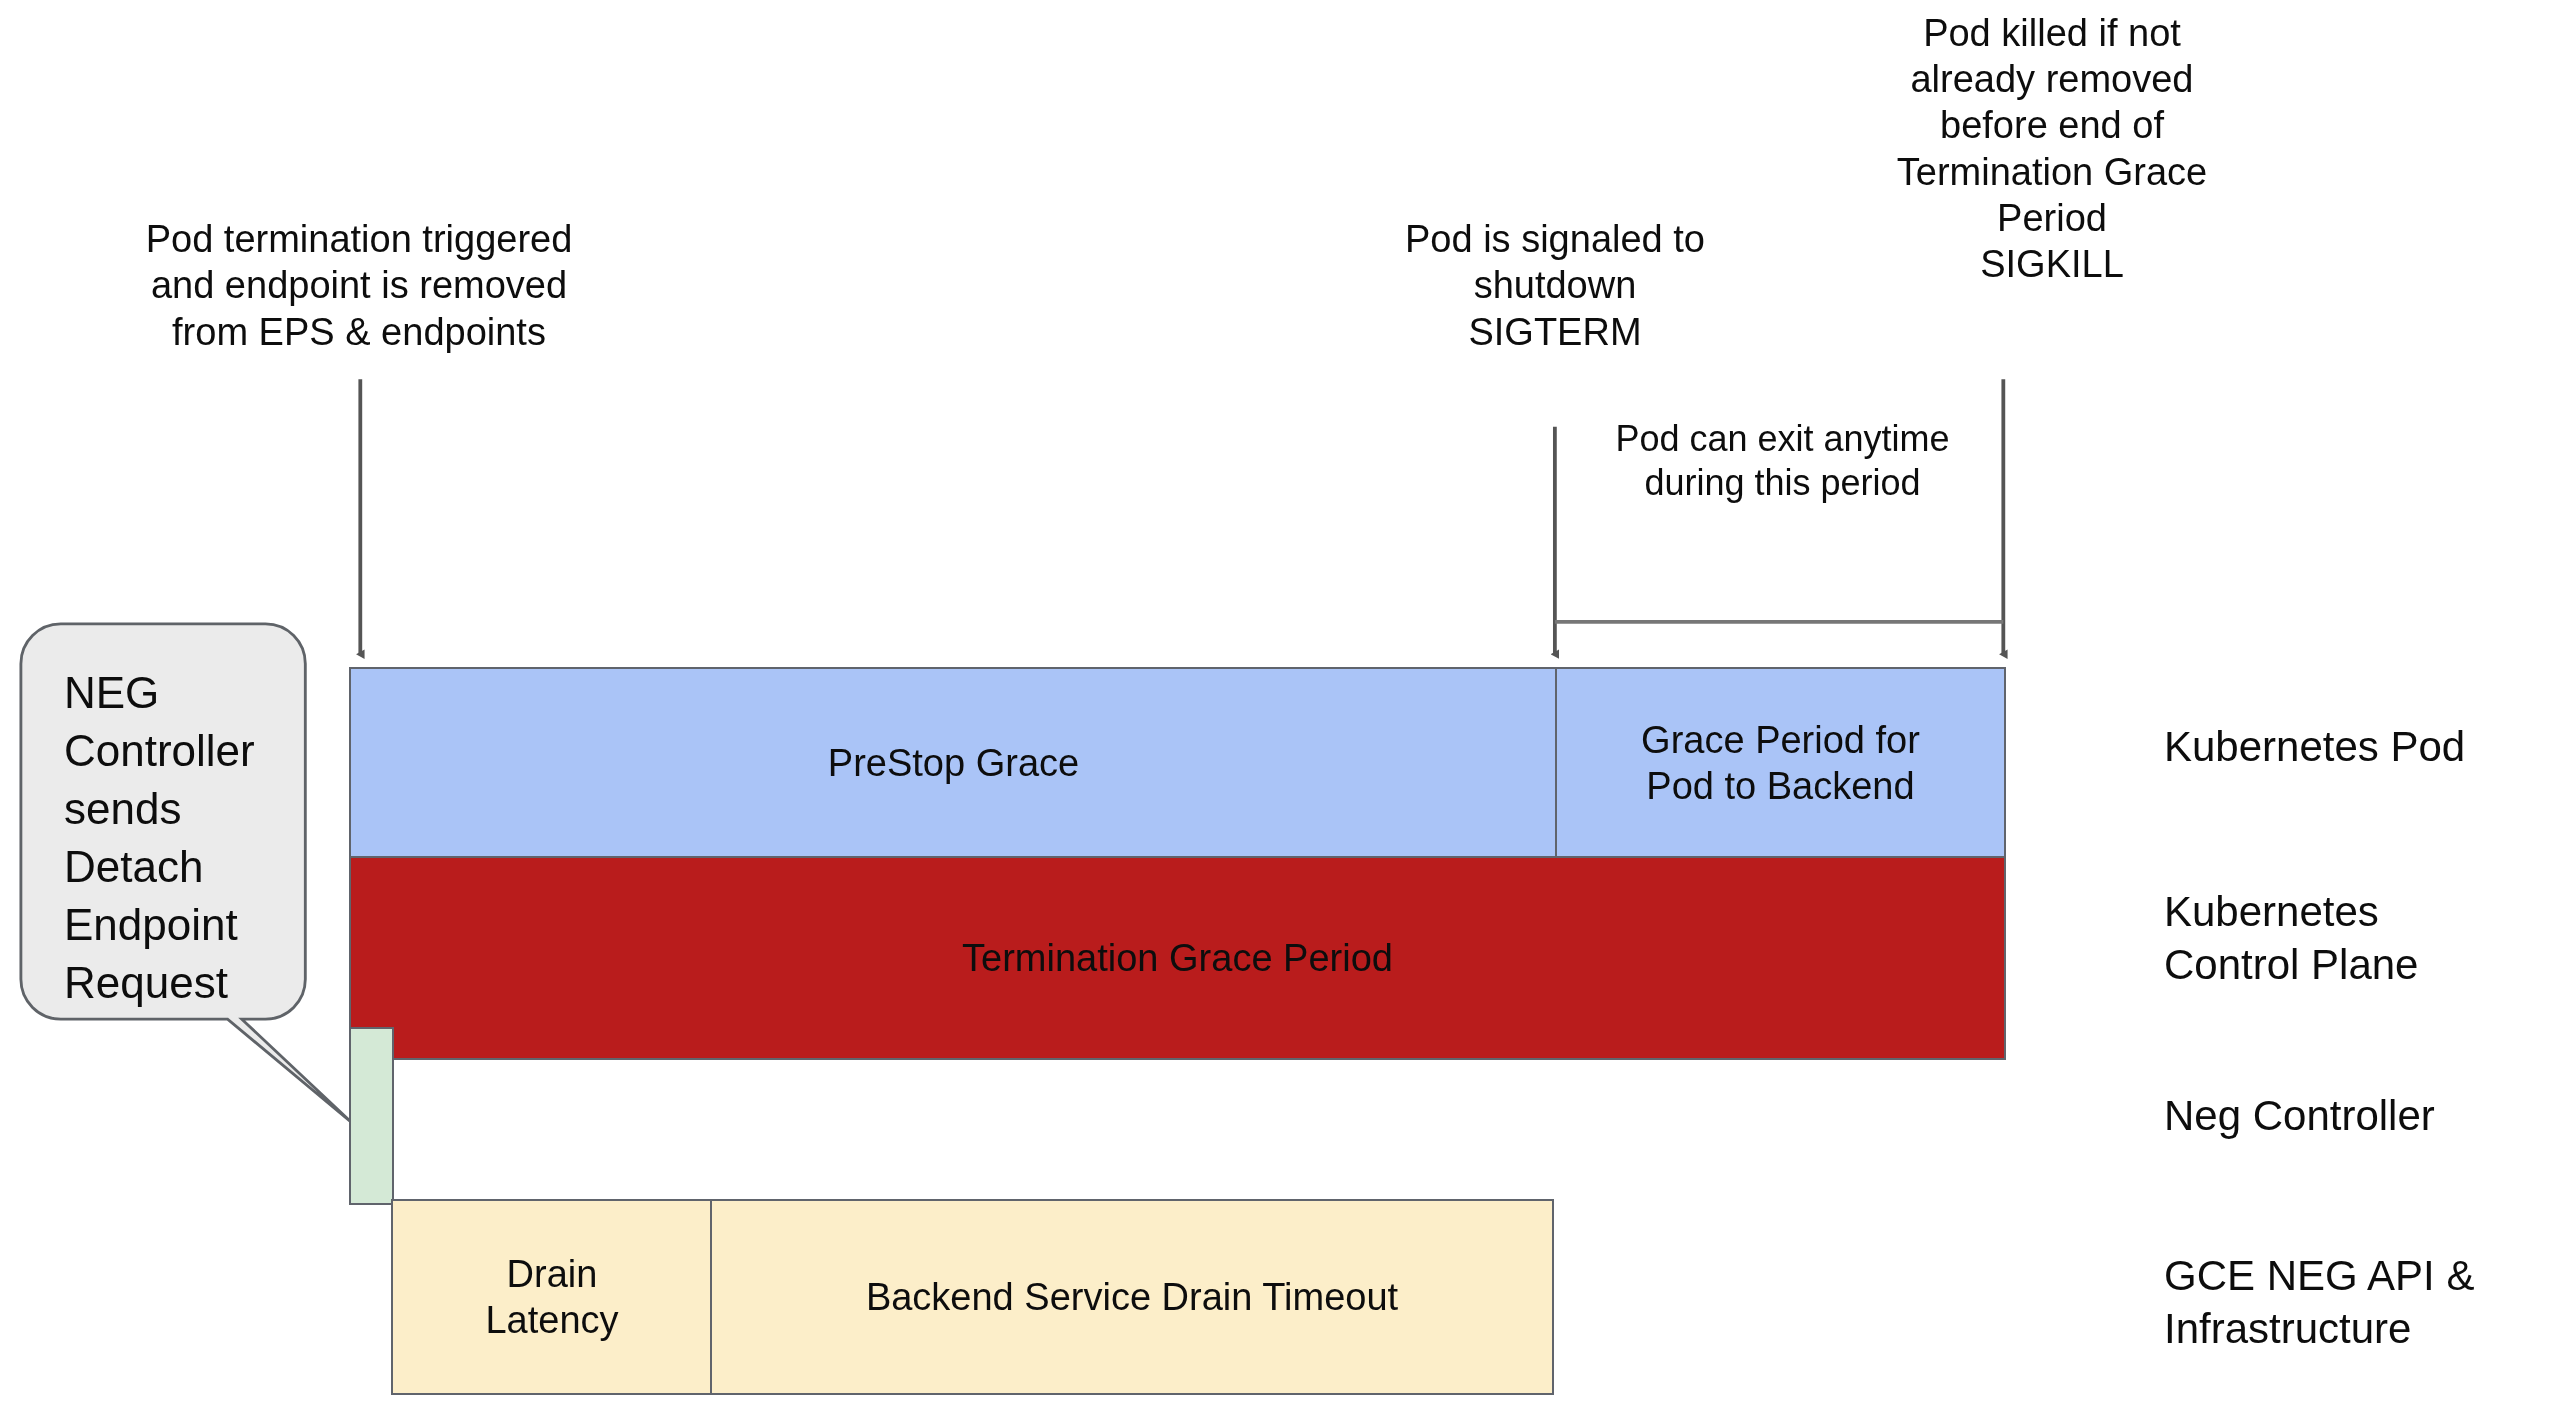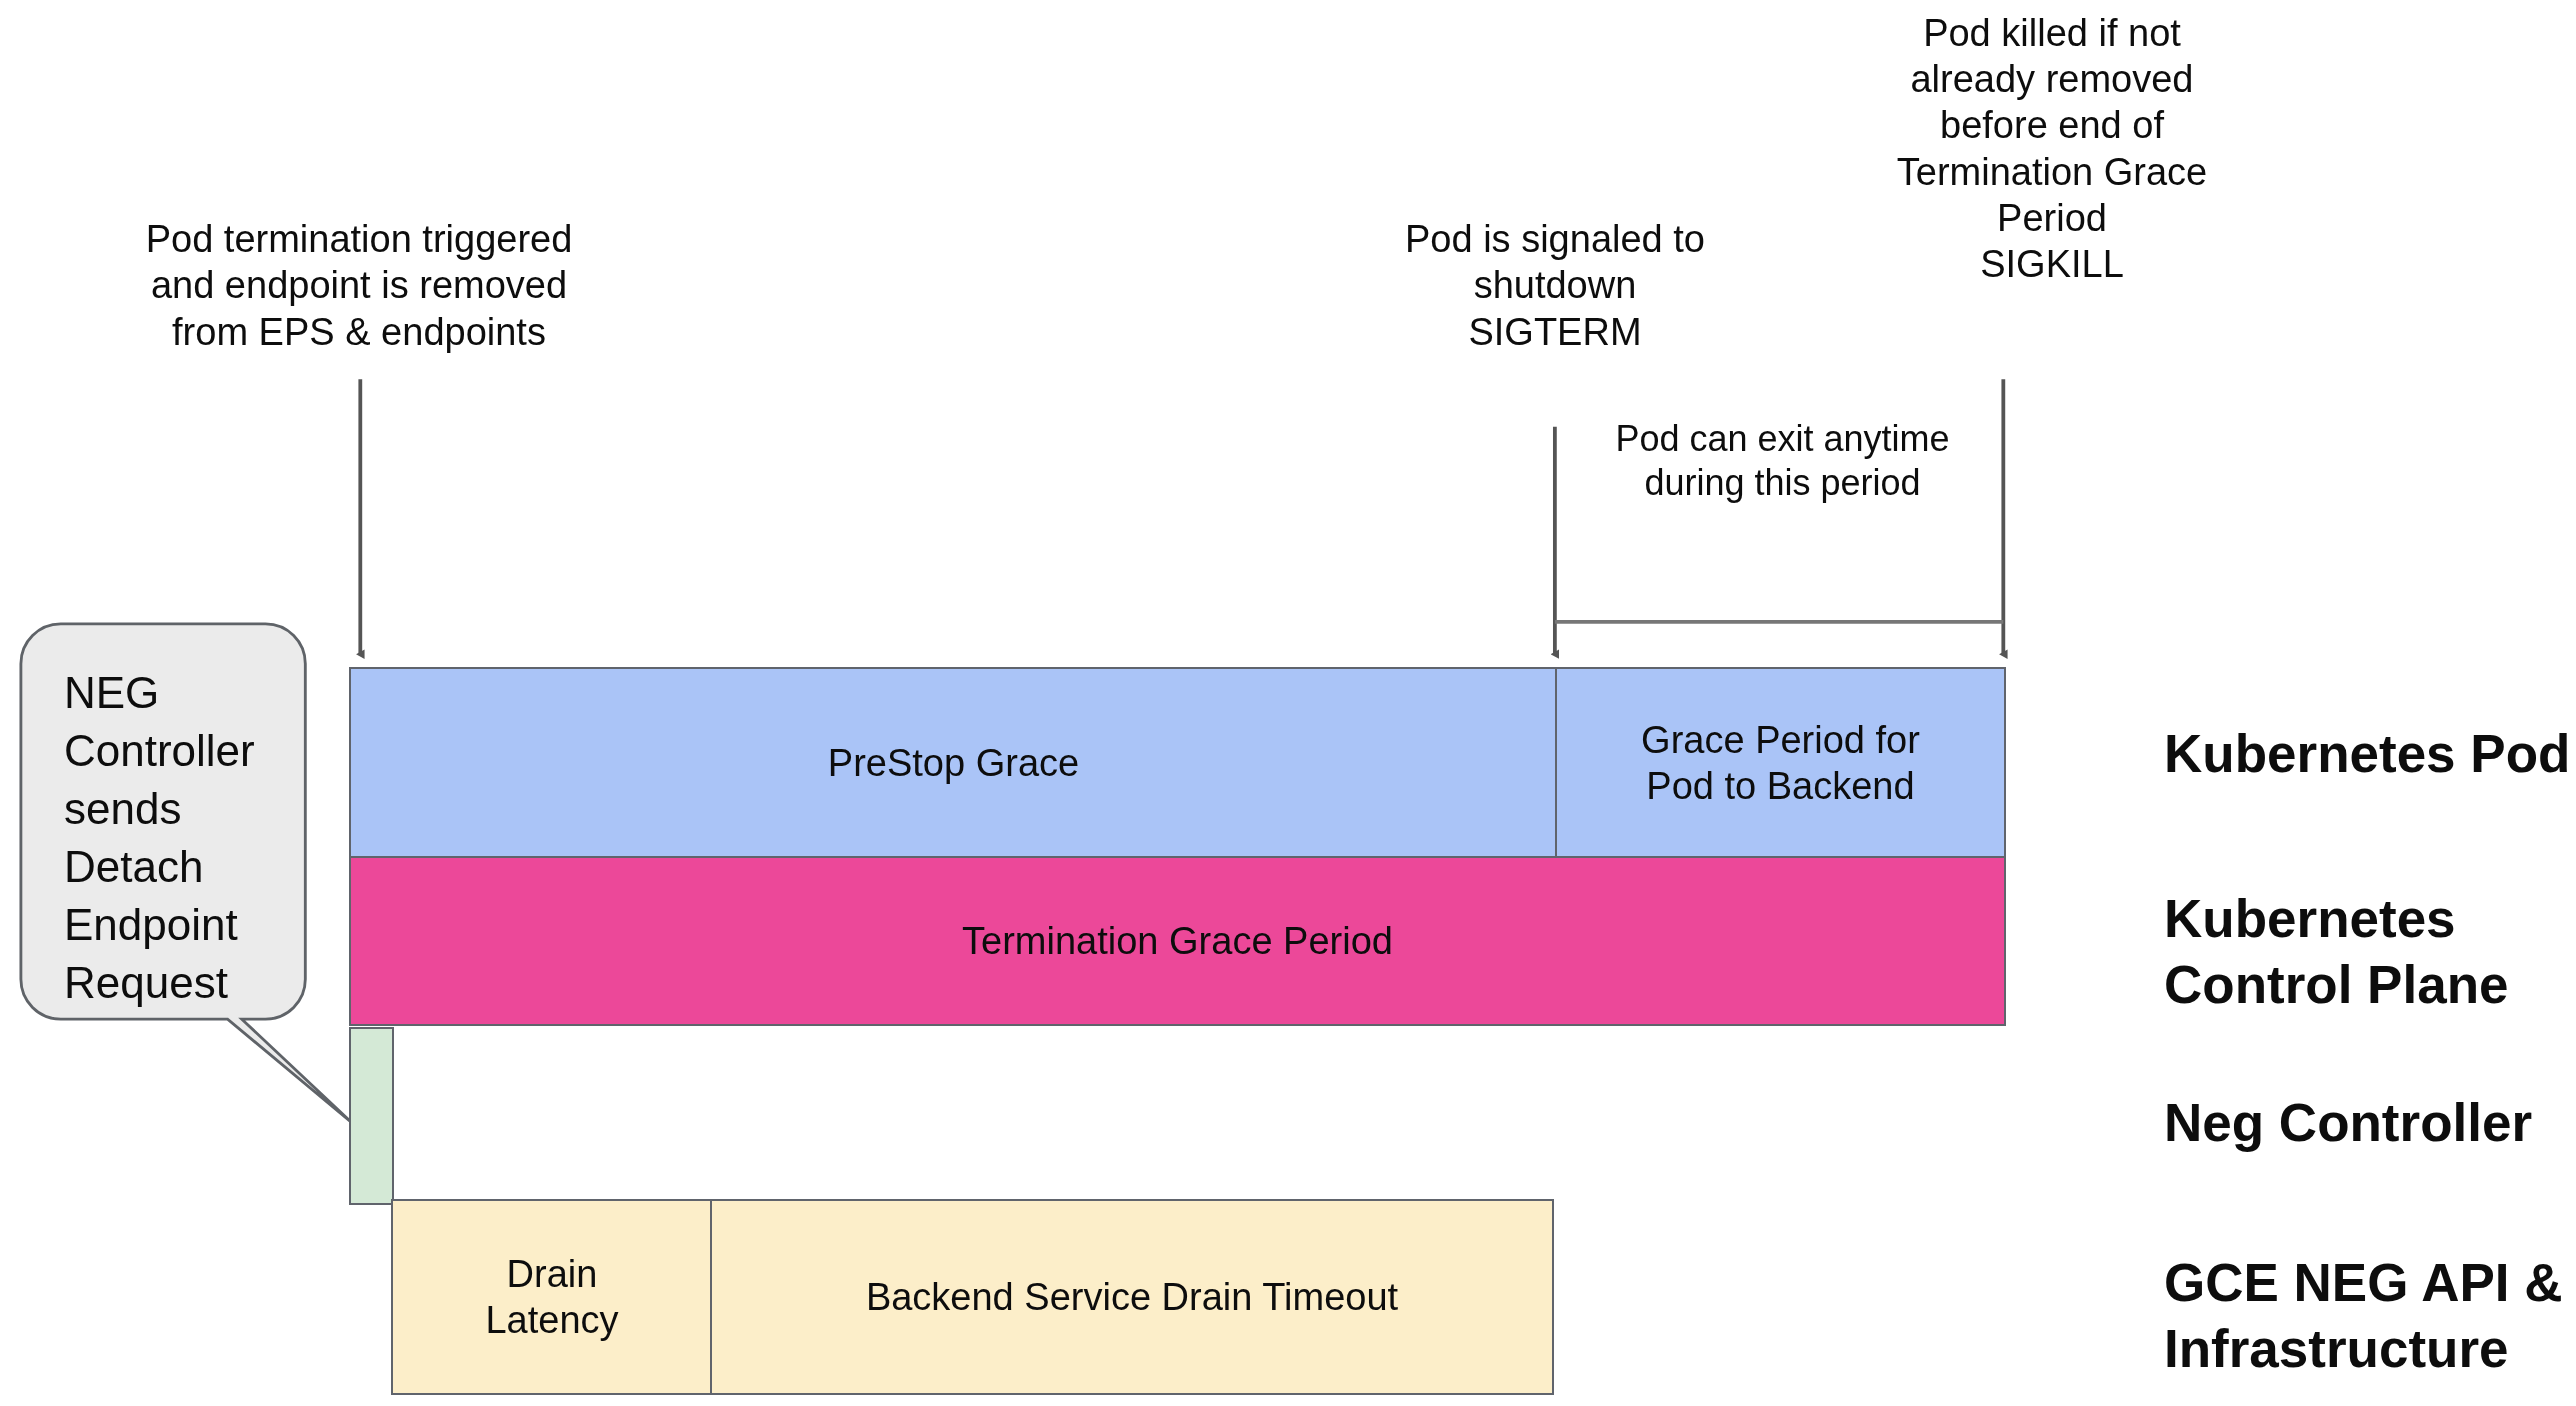--- a/index.html
+++ b/index.html
@@ -9,22 +9,22 @@
 
   .svglayer{position:absolute;left:0;top:0;width:2576px;height:1406px;pointer-events:none;}
 
   .ann{position:absolute;text-align:center;line-height:1.22;color:#0d0d0d;
        font-size:38px;font-weight:400;white-space:pre-line;}
 
   .bar{position:absolute;box-sizing:border-box;border:2.8px solid #60646c;
        display:flex;align-items:center;justify-content:center;text-align:center;
        font-size:38px;line-height:1.22;color:#0d0d0d;white-space:pre-line;}
 
-  .lane-label{position:absolute;font-size:53px;line-height:1.25;color:#0d0d0d;
-              white-space:pre-line;text-align:left;font-weight:bold;}
+  .lane-label{position:absolute;font-size:42px;line-height:1.25;color:#0d0d0d;
+              white-space:pre-line;text-align:left;}
 
   .callout-text{position:absolute;font-size:44px;line-height:1.32;color:#0d0d0d;
                 white-space:pre-line;text-align:left;}
 </style>
 </head>
 <body>
 
 <div id="stage">
 
   <svg class="svglayer" viewBox="0 0 2717 1483">
@@ -82,22 +82,22 @@
 Endpoint
 Request</div>
 
   <div class="bar" style="left:349px; top:667px; width:1209px; height:192px;
               background:#aac4f7;">PreStop Grace</div>
 
   <div class="bar" style="left:1555px; top:667px; width:451px; height:192px;
               background:#aac4f7;">Grace Period for
 Pod to Backend</div>
 
-  <div class="bar" style="left:349px; top:856px; width:1657px; height:170px;
-              background:#ec4899;">Termination Grace Period</div>
+  <div class="bar" style="left:349px; top:856px; width:1657px; height:204px;
+              background:#b91c1c;">Termination Grace Period</div>
 
   <div class="bar" style="left:349px; top:1027px; width:45px; height:178px;
               background:#d4e9d6;"></div>
 
   <div class="bar" style="left:391px; top:1199px; width:322px; height:196px;
               background:#fceec9;">Drain
 Latency</div>
 
   <div class="bar" style="left:710px; top:1199px; width:844px; height:196px;
               background:#fceec9;">Backend Service Drain Timeout</div>

